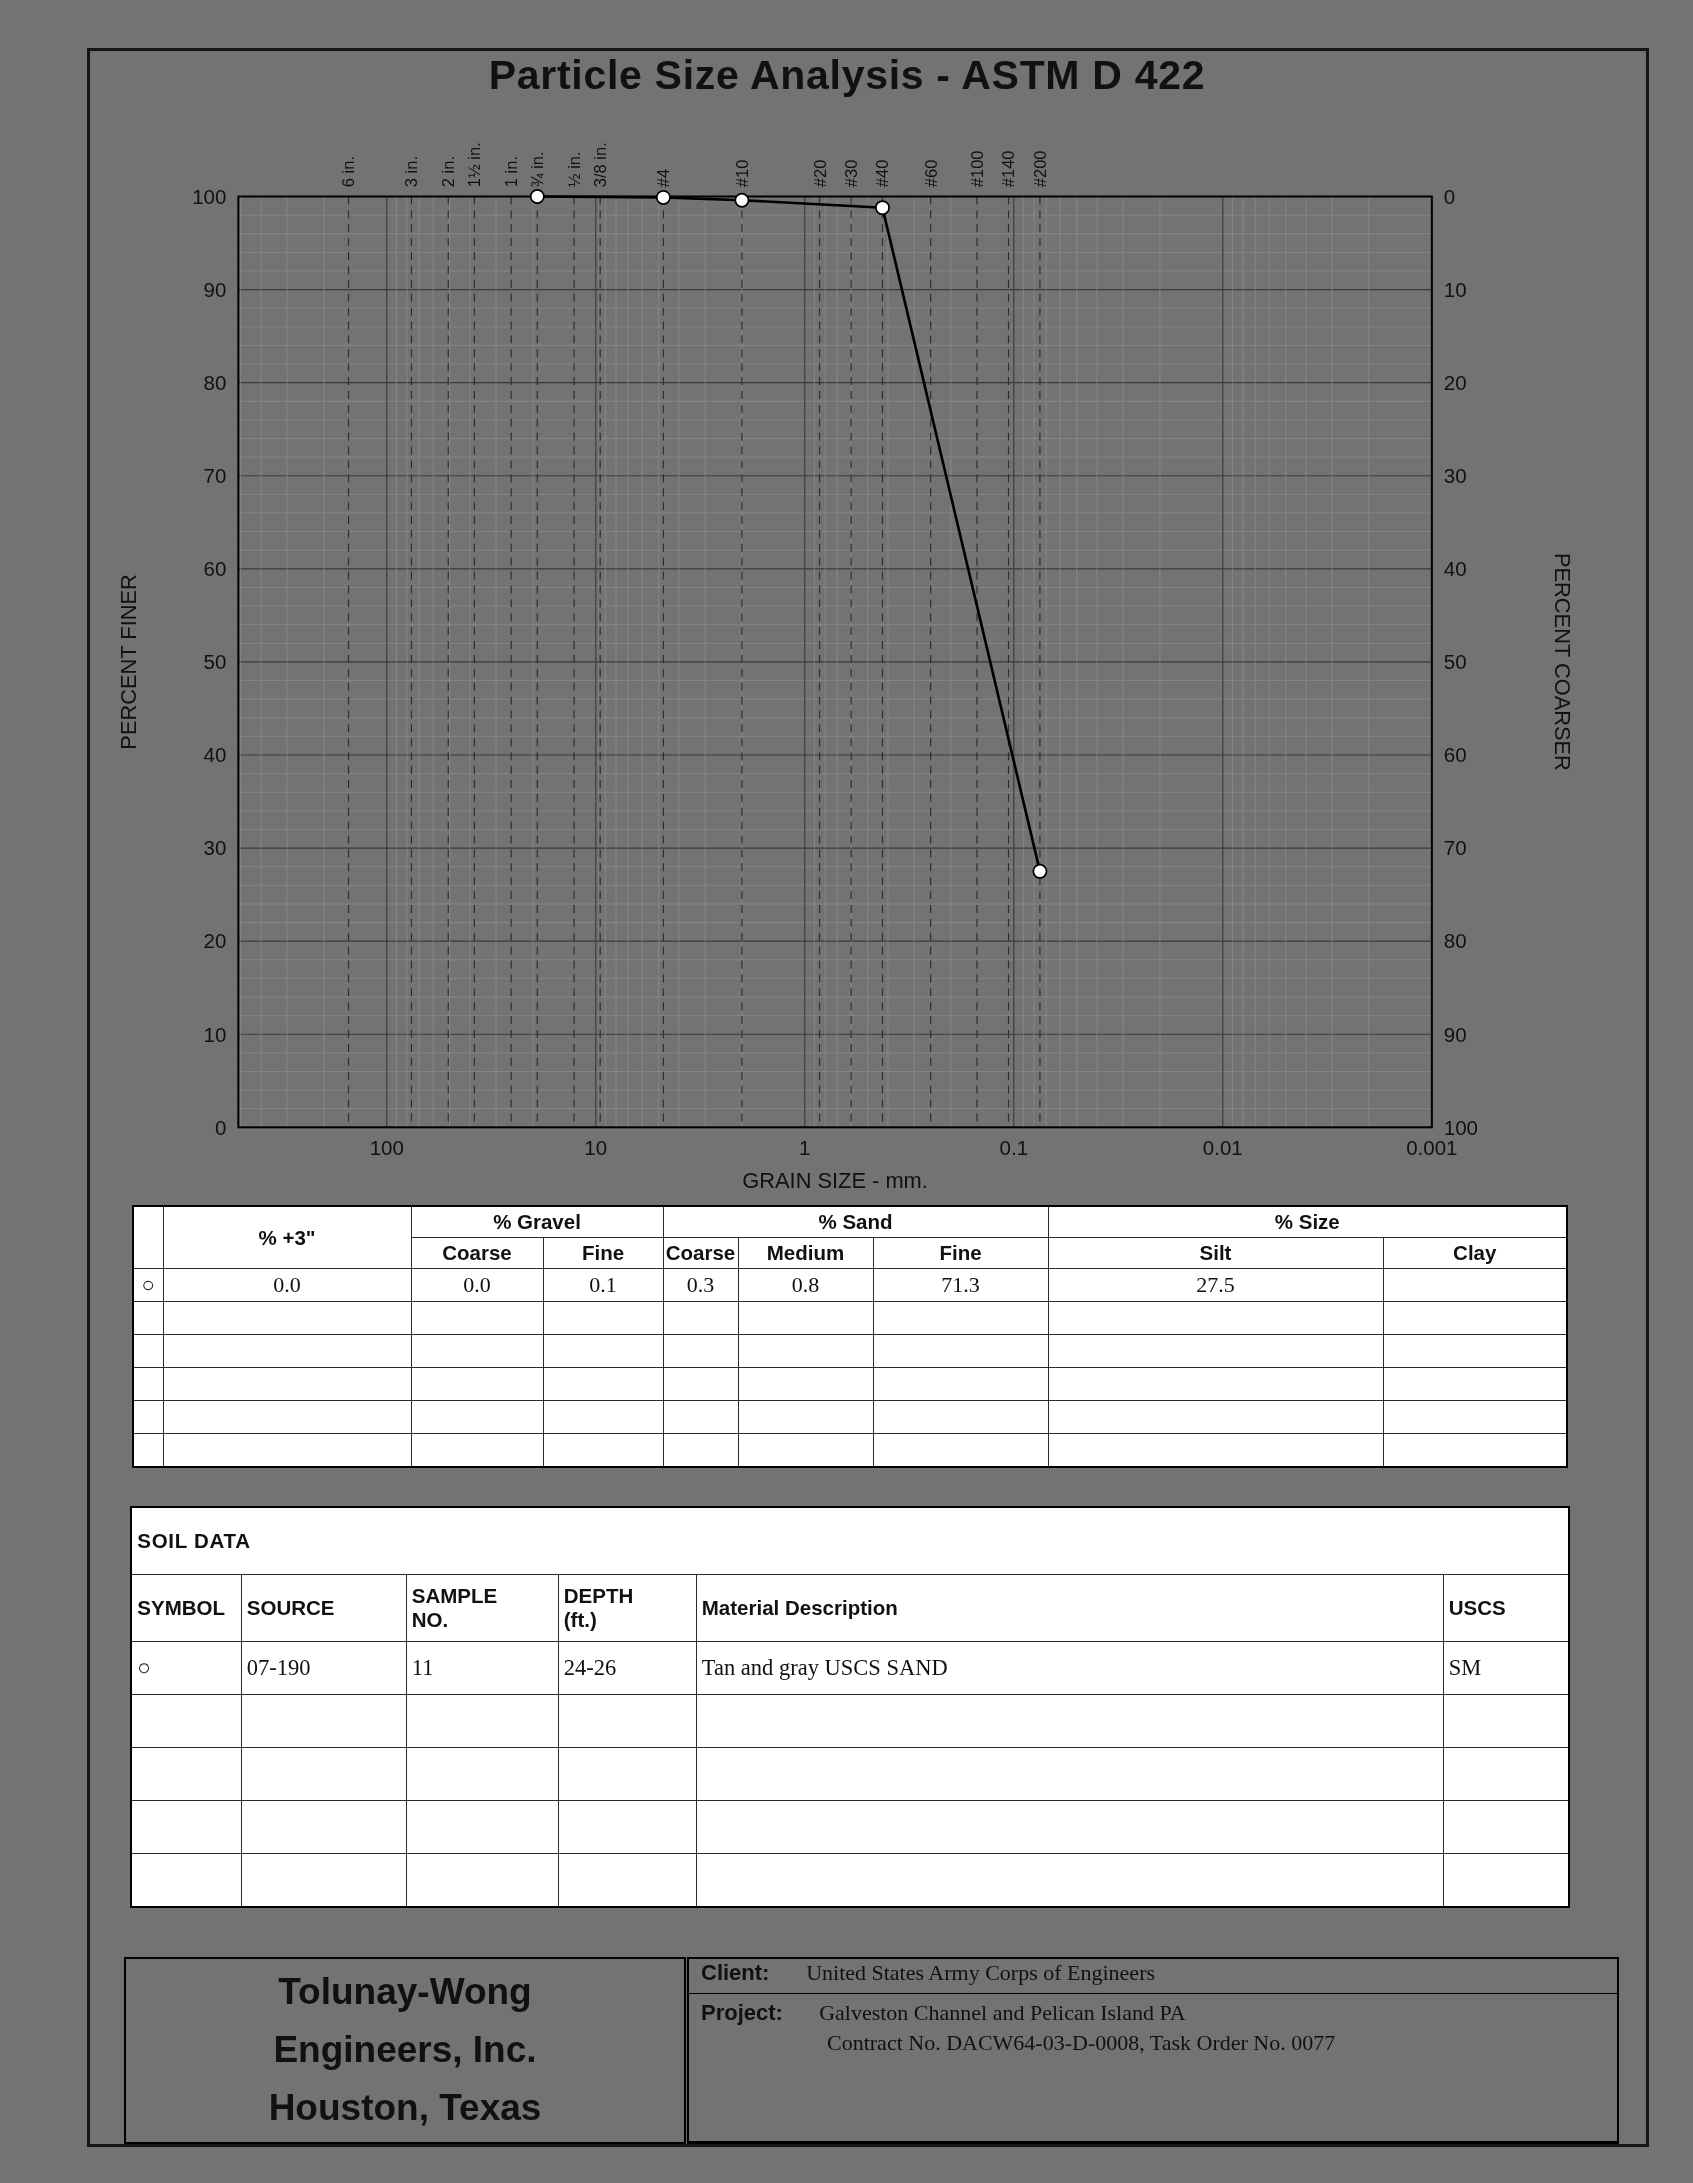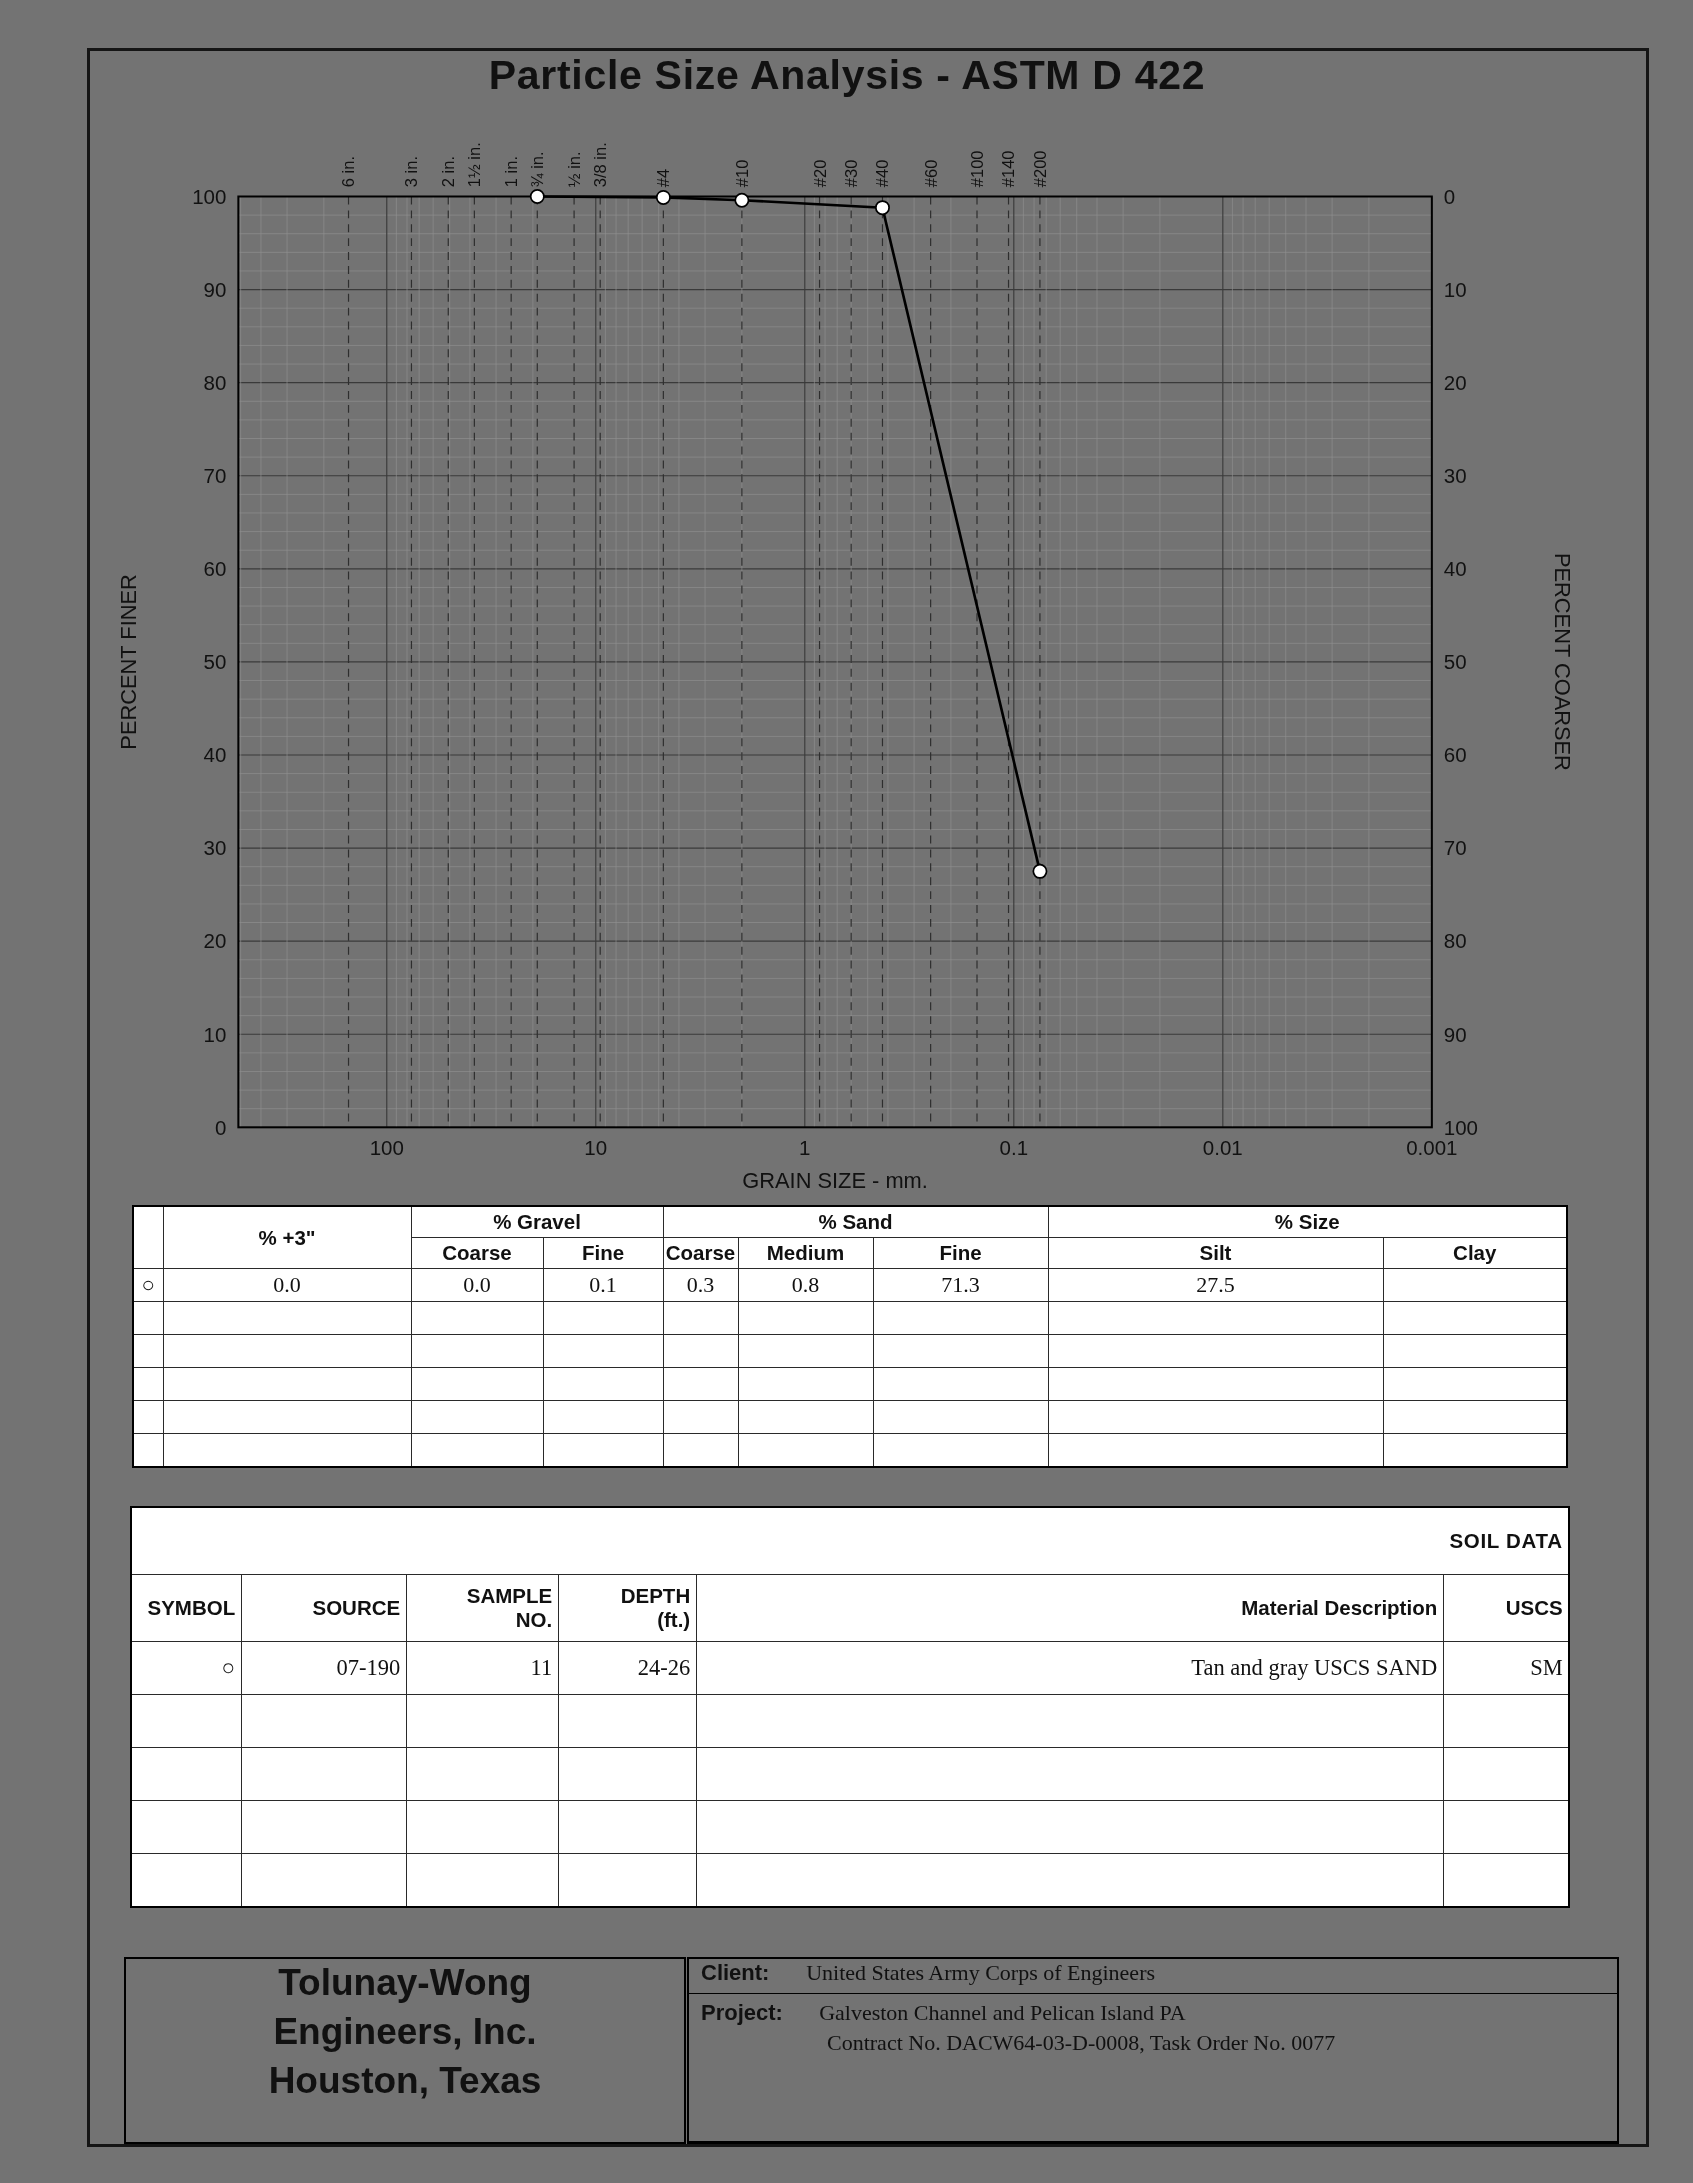--- a/index.html
+++ b/index.html
@@ -22,26 +22,26 @@
   
   .grad-wrap{position:absolute;left:132px;top:1205px;}
   table{border-collapse:collapse;table-layout:fixed;background:#fff;}
   .grad-table{width:1434px;border:2px solid #000;}
   .grad-table th,.grad-table td{border:1.3px solid #2a2a2a;padding:0;text-align:center;vertical-align:middle;overflow:hidden;}
   .grad-table th{font-size:20.5px;font-weight:bold;height:30px;}
   .grad-table td{font-family:"Liberation Serif",serif;font-size:22px;height:32px;}
   
   .soil-wrap{position:absolute;left:130px;top:1506px;}
   .soil-table{width:1437px;border:2px solid #000;}
-  .soil-table th,.soil-table td{border:1.3px solid #2a2a2a;padding:0 5.3px;text-align:right;vertical-align:middle;overflow:hidden;}
+  .soil-table th,.soil-table td{border:1.3px solid #2a2a2a;padding:0 5.3px;text-align:left;vertical-align:middle;overflow:hidden;}
   .soil-title{font-size:25px;font-weight:bold;height:37px;letter-spacing:0.7px;}
   .soil-table th{font-size:20.5px;font-weight:bold;height:66px;white-space:pre-line;line-height:1.15;}
   .soil-table td{font-family:"Liberation Serif",serif;font-size:22.5px;height:52px;}
   
-  .footer-left{position:absolute;left:124px;top:1957px;width:558px;height:183px;border:2.6px solid #000;display:flex;flex-direction:column;align-items:center;}
+  .footer-left{position:absolute;left:124px;top:1957px;width:558px;height:183px;border:2.6px solid #000;display:flex;flex-direction:column;justify-content:center;align-items:center;gap:9px;}
   .footer-left div{font-size:37px;font-weight:bold;line-height:1.32;}
   .footer-right{position:absolute;left:687px;top:1957px;width:928px;height:183px;border:2.6px solid #000;display:flex;flex-direction:column;}
   .fr-row{padding:5.3px 12px;font-size:22px;}
   .fr-row .lbl{font-weight:bold;font-family:"Liberation Sans",sans-serif;display:inline-block;}
   .fr-row .val{font-family:"Liberation Serif",serif;}
   .client-row{border-bottom:1.3px solid #000;padding-top:1px;padding-bottom:6.6px;}
   .project-row{flex:1;border-bottom:1.3px solid #000;padding-top:6.6px;}
   .project-line2{margin-left:126px;margin-top:4px;}
   .projno-row{padding-top:6.6px;padding-bottom:6.6px;}
   .lbl.w1{width:99px;}

